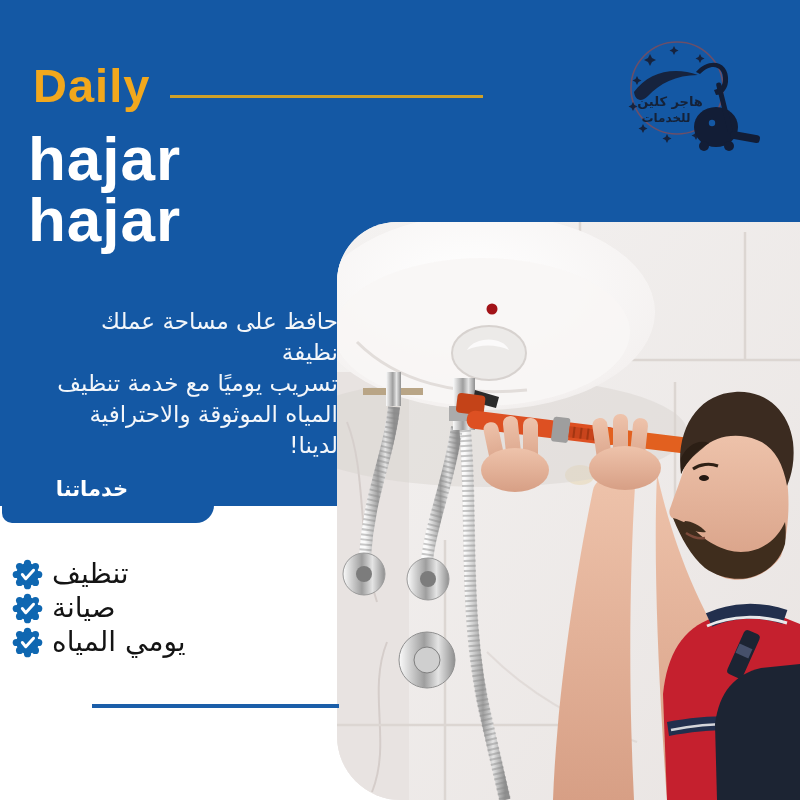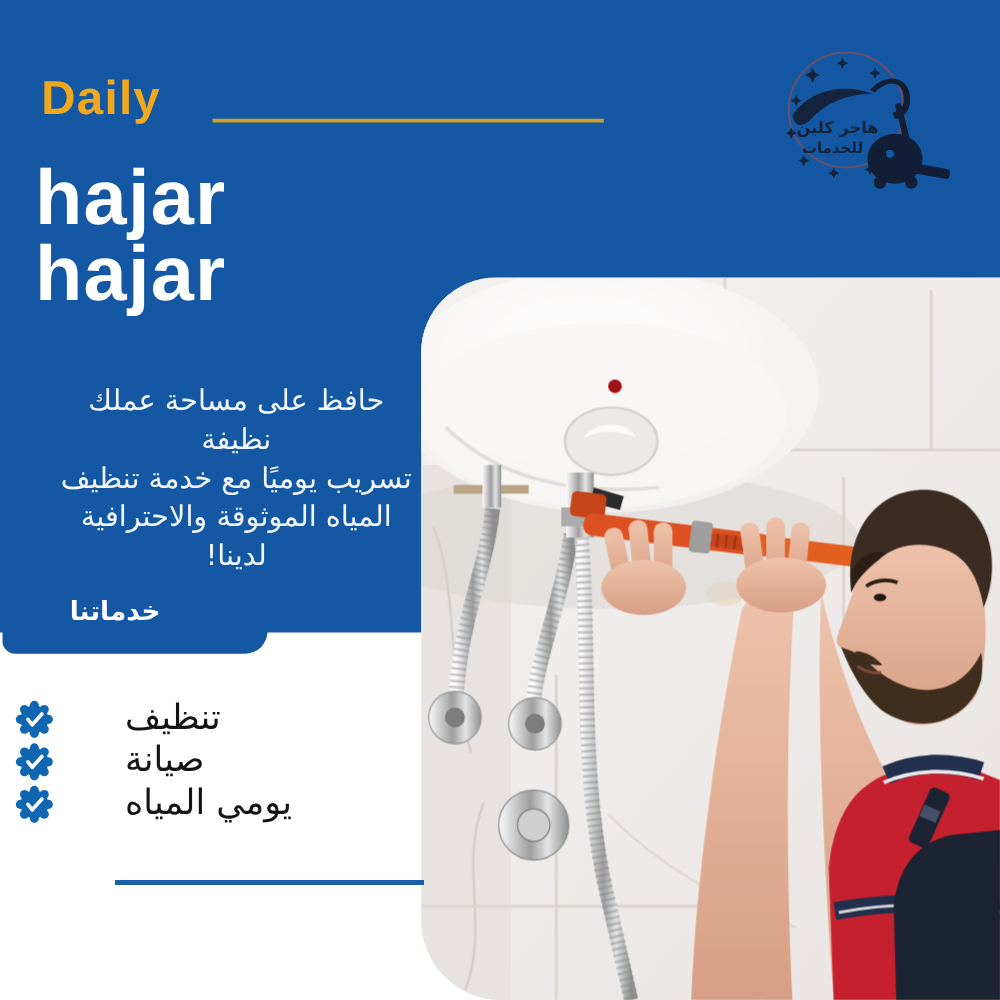--- a/index.html
+++ b/index.html
@@ -6,36 +6,36 @@
   .canvas{
     position:relative;width:800px;height:800px;background:#ffffff;
     overflow:hidden;font-family:"DejaVu Sans","Liberation Sans",sans-serif;
   }
   
   .blue-panel{position:absolute;left:0;top:0;width:800px;height:506px;background:#1458a4;}
   .blue-tab{position:absolute;left:2px;top:505px;width:212px;height:18px;background:#1458a4;
     border-radius:0 0 18px 10px;}
   
   .daily{position:absolute;left:33px;top:58px;color:#f2a81d;
-    font-family:"Liberation Sans",sans-serif;font-weight:bold;font-size:38px;letter-spacing:1px;}
+    font-family:"Liberation Sans",sans-serif;font-weight:bold;font-size:47px;letter-spacing:1px;}
   .daily-line{position:absolute;left:170px;top:95px;width:313px;height:3px;background:#cfa028;}
   .logo{position:absolute;left:612px;top:30px;width:156px;height:136px;}
   
   .name{position:absolute;left:28px;top:128px;color:#ffffff;
     font-family:"Liberation Sans",sans-serif;font-weight:bold;font-size:62px;
     line-height:61px;letter-spacing:1px;}
   
   .intro{position:absolute;left:40px;top:306px;width:298px;direction:rtl;text-align:right;
     color:#f3f6fa;font-size:23px;line-height:31px;}
-  .intro span{display:block;text-align:center;}
+  .intro span{display:block;}
   
   .tab-label{position:absolute;left:12px;top:477px;width:160px;text-align:center;
     color:#ffffff;font-weight:bold;font-size:21px;direction:rtl;}
   .services{position:absolute;left:12px;top:557px;margin:0;padding:0;list-style:none;}
-  .service-row{display:flex;align-items:flex-end;height:34px;direction:ltr;gap:48px;}
+  .service-row{display:flex;align-items:center;height:34px;direction:ltr;}
   .badge{width:31px;height:31px;flex:0 0 31px;margin-right:9px;}
   .service-label{color:#141414;font-size:28px;line-height:34px;direction:rtl;white-space:nowrap;}
   .services-underline{position:absolute;left:92px;top:704px;width:247px;height:4px;background:#1b5ea9;}
   
   .photo{position:absolute;left:337px;top:222px;width:463px;height:578px;
     border-radius:60px 0 0 64px;overflow:hidden;background:#efecea;}
   .photo svg{display:block;width:100%;height:100%;}
 </style>
 </head>
 <body>

